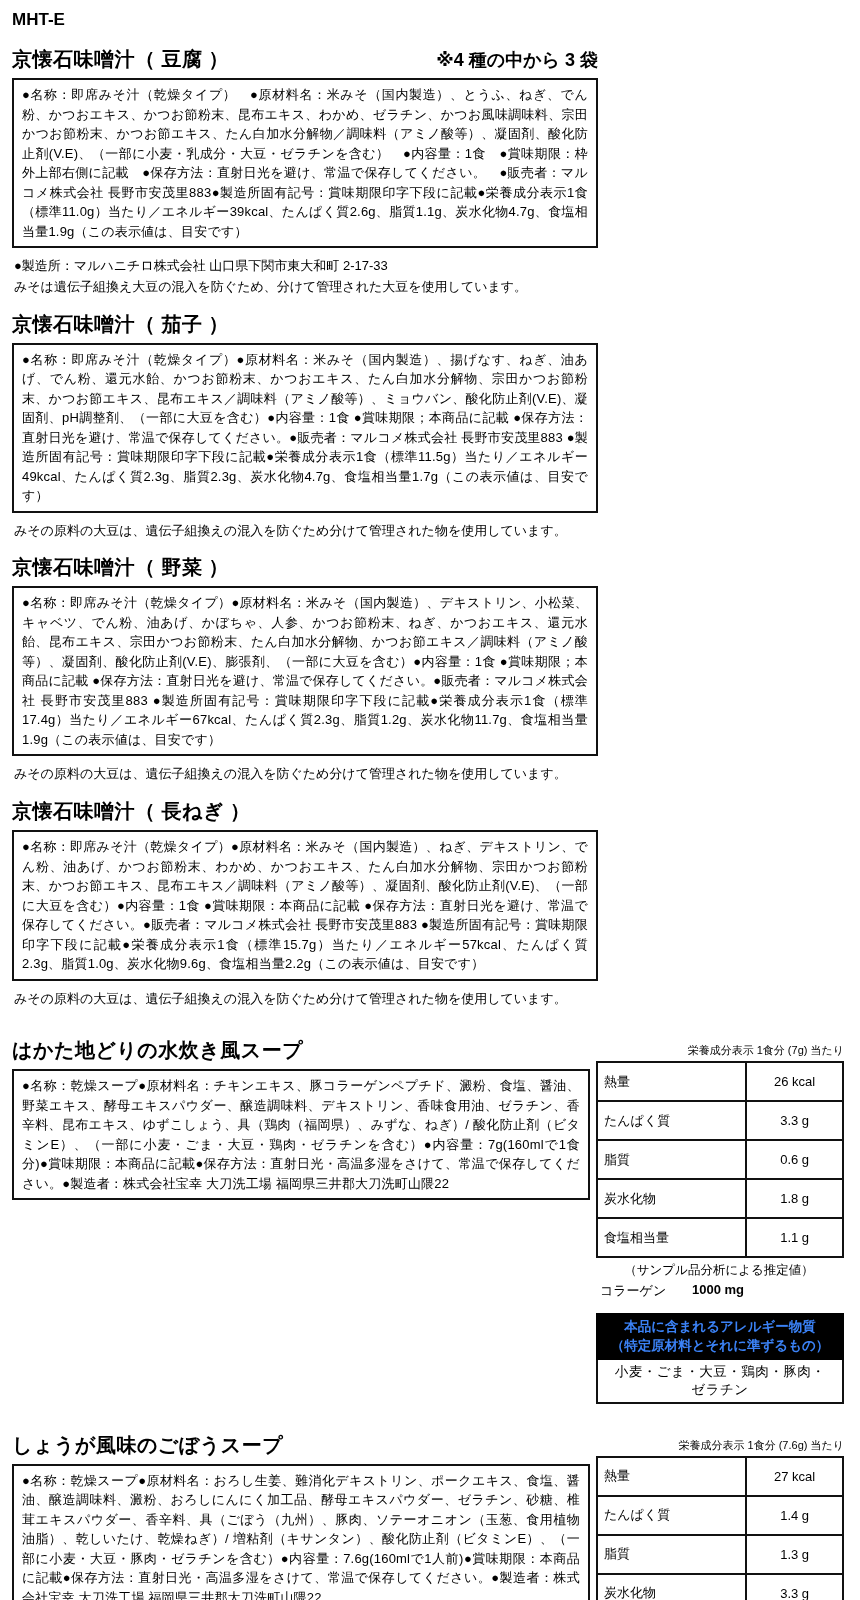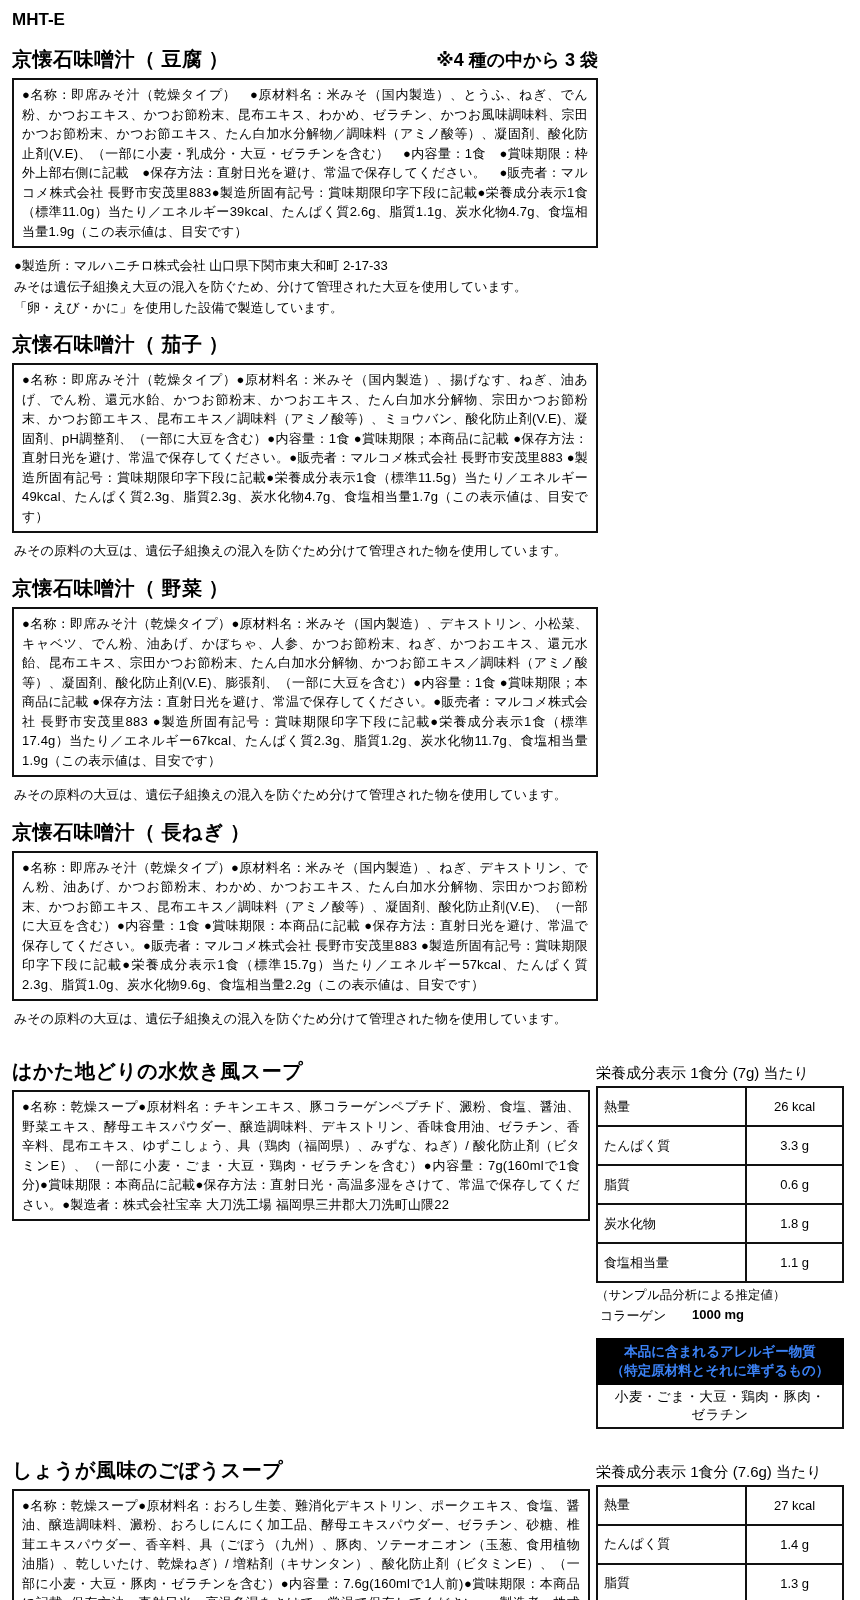--- a/index.html
+++ b/index.html
@@ -14,27 +14,27 @@
 
   .info-box { border:2px solid #111; padding:5px 8px; font-size:13px; line-height:1.5;
               text-align:justify; letter-spacing:0.2px; }
   .notes { font-size:13px; line-height:1.6; margin:8px 0 2px 2px; }
 
   .soup-row { display:flex; gap:6px; margin-top:28px; }
   .soup-left { width:578px; flex:0 0 auto; }
   .soup-left .section-title { margin-bottom:5px; }
   .soup-right { width:248px; flex:0 0 auto; }
 
-  .nut-title { font-size:15px; text-align:left; margin:6px 0 3px 0; white-space:nowrap; }
+  .nut-title { font-size:11px; text-align:right; margin:6px 0 3px 0; white-space:nowrap; }
   table.nut { width:100%; border-collapse:collapse; table-layout:fixed; }
   table.nut td { border:2px solid #111; font-size:13px; padding:9px 6px; height:19px; }
   table.nut td.lbl { width:55%; }
   table.nut td.val { text-align:center; }
   tr.indent td.lbl { padding-left:18px; }
-  .nut-foot { font-size:12.5px; text-align:left; margin:4px 2px 0 0; }
+  .nut-foot { font-size:12.5px; text-align:center; margin:4px 2px 0 0; }
   .collagen { display:flex; font-size:13px; margin-top:3px; padding-left:4px; }
   .collagen .c-lbl { width:92px; }
   .collagen .c-val { flex:0 0 auto;font-weight:bold; }
 
   .allergy { margin-top:13px; }
   .allergy-head { background:#000; color:#3b82f6; font-weight:bold; font-size:13.5px;
                   text-align:center; line-height:1.35; padding:5px 2px; }
   .allergy-items { border:2px solid #111; border-top:none; font-size:13.5px;
                    text-align:center; padding:3px 16px; letter-spacing:0.5px; }
 </style>
@@ -47,21 +47,20 @@
 
   <section class="miso-section">
     <div class="section-head">
       <h2 class="section-title">京懐石味噌汁（ 豆腐 ）</h2>
       <span class="right-note">※4 種の中から 3 袋</span>
     </div>
     <div class="info-box">●名称：即席みそ汁（乾燥タイプ）　●原材料名：米みそ（国内製造）、とうふ、ねぎ、でん粉、かつおエキス、かつお節粉末、昆布エキス、わかめ、ゼラチン、かつお風味調味料、宗田かつお節粉末、かつお節エキス、たん白加水分解物／調味料（アミノ酸等）、凝固剤、酸化防止剤(V.E)、（一部に小麦・乳成分・大豆・ゼラチンを含む）　●内容量：1食　●賞味期限：枠外上部右側に記載　●保存方法：直射日光を避け、常温で保存してください。　●販売者：マルコメ株式会社 長野市安茂里883●製造所固有記号：賞味期限印字下段に記載●栄養成分表示1食（標準11.0g）当たり／エネルギー39kcal、たんぱく質2.6g、脂質1.1g、炭水化物4.7g、食塩相当量1.9g（この表示値は、目安です）</div>
     <div class="notes">
       <div>●製造所：マルハニチロ株式会社 山口県下関市東大和町 2-17-33</div>
       <div>みそは遺伝子組換え大豆の混入を防ぐため、分けて管理された大豆を使用しています。</div>
-      <div>「卵・えび・かに」を使用した設備で製造しています。</div>
     </div>
   </section>
 
   <section class="miso-section">
     <div class="section-head">
       <h2 class="section-title">京懐石味噌汁（ 茄子 ）</h2>
     </div>
     <div class="info-box">●名称：即席みそ汁（乾燥タイプ）●原材料名：米みそ（国内製造）、揚げなす、ねぎ、油あげ、でん粉、還元水飴、かつお節粉末、かつおエキス、たん白加水分解物、宗田かつお節粉末、かつお節エキス、昆布エキス／調味料（アミノ酸等）、ミョウバン、酸化防止剤(V.E)、凝固剤、pH調整剤、（一部に大豆を含む）●内容量：1食 ●賞味期限；本商品に記載 ●保存方法：直射日光を避け、常温で保存してください。●販売者：マルコメ株式会社 長野市安茂里883 ●製造所固有記号：賞味期限印字下段に記載●栄養成分表示1食（標準11.5g）当たり／エネルギー49kcal、たんぱく質2.3g、脂質2.3g、炭水化物4.7g、食塩相当量1.7g（この表示値は、目安です）</div>
     <div class="notes">
       <div>みその原料の大豆は、遺伝子組換えの混入を防ぐため分けて管理された物を使用しています。</div>

